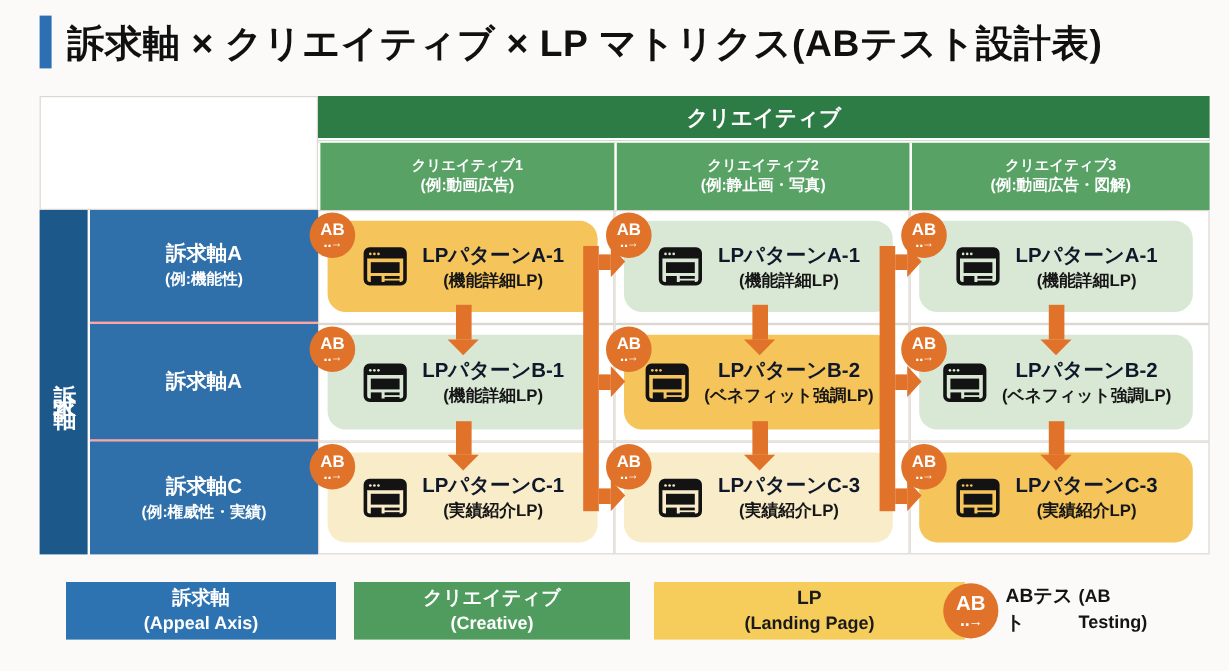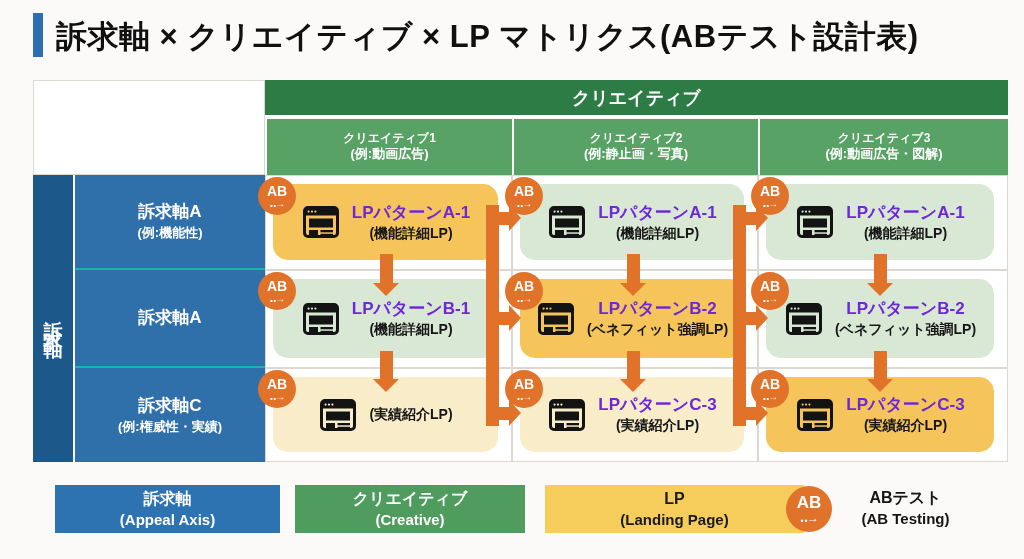--- a/index.html
+++ b/index.html
@@ -26,36 +26,36 @@
     display:flex;flex-direction:column;align-items:center;justify-content:center;line-height:1.3;border-left:2px solid #fff;}
   .subheader:first-of-type{border-left:none;}
   .sub-label{font-size:12px;font-weight:800;}
   .sub-example{font-size:13px;font-weight:700;}
 
   .axis-strip{left:33px;top:175px;width:40px;height:287px;background:var(--c-axis-dark-blue,#1d588b);
     display:flex;align-items:center;justify-content:center;}
   .axis-strip-label{writing-mode:vertical-rl;color:#fff;font-size:19px;font-weight:800;letter-spacing:9px;}
 
   .row-header{left:75px;width:190px;background:var(--c-axis-blue,#3070aa);color:#fff;
-    display:flex;flex-direction:column;align-items:center;justify-content:center;line-height:1.35;border-bottom:2px solid #14b8a6;}
+    display:flex;flex-direction:column;align-items:center;justify-content:center;line-height:1.35;border-bottom:2px solid #fca5a5;}
   .row-header.row2{border-bottom:none;}
   .row-label{font-size:17px;font-weight:800;}
   .row-example{font-size:13px;font-weight:700;}
 
   .gcell{background:#fff;border:1px solid var(--c-grid-line,#dcd8d1);}
 
   
   .lp-card{position:absolute;left:7px;right:13px;top:8px;bottom:9px;border-radius:15px;
     display:flex;align-items:center;justify-content:center;gap:11px;padding:0 6px;z-index:1;}
   .v-gold{background:var(--c-cell-gold,#f5c45a);--card-bg:var(--c-cell-gold,#f5c45a);}
   .v-green{background:var(--c-cell-green,#d9e8d5);--card-bg:var(--c-cell-green,#d9e8d5);}
   .v-cream{background:var(--c-cell-cream,#f9ecc9);--card-bg:var(--c-cell-cream,#f9ecc9);}
   .card-icon{flex:0 0 auto;display:flex;}
   .card-text{display:flex;flex-direction:column;align-items:center;line-height:1.3;text-align:center;}
-  .card-title{font-size:17px;font-weight:800;color:#6d28d9;}
+  .card-title{font-size:17px;font-weight:800;color:#0f172a;}
   .card-subtitle{font-size:14px;font-weight:800;color:#161616;}
 
   
   .ab-badge{position:absolute;left:-8px;top:1px;width:38px;height:38px;border-radius:50%;
     background:var(--c-orange,#e0722a);color:#fff;display:flex;flex-direction:column;
     align-items:center;justify-content:center;line-height:1;z-index:5;}
   .ab-t{font-size:14px;font-weight:800;}
   .ab-a{font-size:10px;font-weight:700;letter-spacing:-1px;margin-top:1px;}
 
   
@@ -80,21 +80,21 @@
   .legend-box{top:485px;height:48px;display:flex;flex-direction:column;align-items:center;justify-content:center;line-height:1.35;}
   .lg-blue{left:55px;width:225px;background:var(--c-legend-blue,#2e73b1);color:#fff;}
   .lg-green{left:295px;width:230px;background:var(--c-legend-green,#4f9c5e);color:#fff;}
   .lg-yellow{left:545px;width:259px;background:var(--c-legend-yellow,#f6cd5b);color:#1a1a1a;}
   .legend-label{font-size:16px;font-weight:800;}
   .legend-sublabel{font-size:15px;font-weight:800;}
   .legend-ab-badge{left:786px;top:486px;width:46px;height:46px;border-radius:50%;
     background:var(--c-orange,#e0722a);color:#fff;display:flex;flex-direction:column;align-items:center;justify-content:center;line-height:1;}
   .legend-ab-badge .ab-t{font-size:17px;}
   .legend-ab-badge .ab-a{font-size:12px;}
-  .legend-ab-text{left:838px;top:487px;width:135px;display:flex;flex-direction:column;align-items:center;justify-content:flex-start;line-height:1.35;color:#141414;}
+  .legend-ab-text{left:838px;top:487px;width:135px;display:flex;flex-direction:row;align-items:center;justify-content:flex-start;line-height:1.35;color:#141414;}
 </style>
 </head>
 <body>
 
 <div class="abs title-accent"></div>
 <h1 class="abs page-title" style="margin:0;">訴求軸 × クリエイティブ × LP マトリクス(ABテスト設計表)</h1>
 
 <div class="abs corner-cell"></div>
 <div class="abs group-header">クリエイティブ</div>
 
@@ -291,20 +291,21 @@
           <circle cx="7.6" cy="9.6" r="1.1" fill="var(--card-bg,#fff)"></circle>
           <circle cx="11" cy="9.6" r="1.1" fill="var(--card-bg,#fff)"></circle>
           <circle cx="14.4" cy="9.6" r="1.1" fill="var(--card-bg,#fff)"></circle>
           <rect x="8" y="16.5" width="24" height="9" fill="#131313"></rect>
           <rect x="8" y="28" width="9" height="6" fill="#131313"></rect>
           <rect x="19.5" y="28" width="12.5" height="2.3" fill="#131313"></rect>
           <rect x="19.5" y="31.8" width="12.5" height="2.3" fill="#131313"></rect>
         </svg>
       </span>
     <span class="card-text">
+        <span class="card-title">LPパターンC-1</span>
         <span class="card-subtitle">(実績紹介LP)</span>
       </span>
   </div>
   <div class="ab-badge">
       <span class="ab-t">AB</span>
       <span class="ab-a">‥→</span>
     </div>
 </div>
 
 <div class="abs gcell row2 col1">

